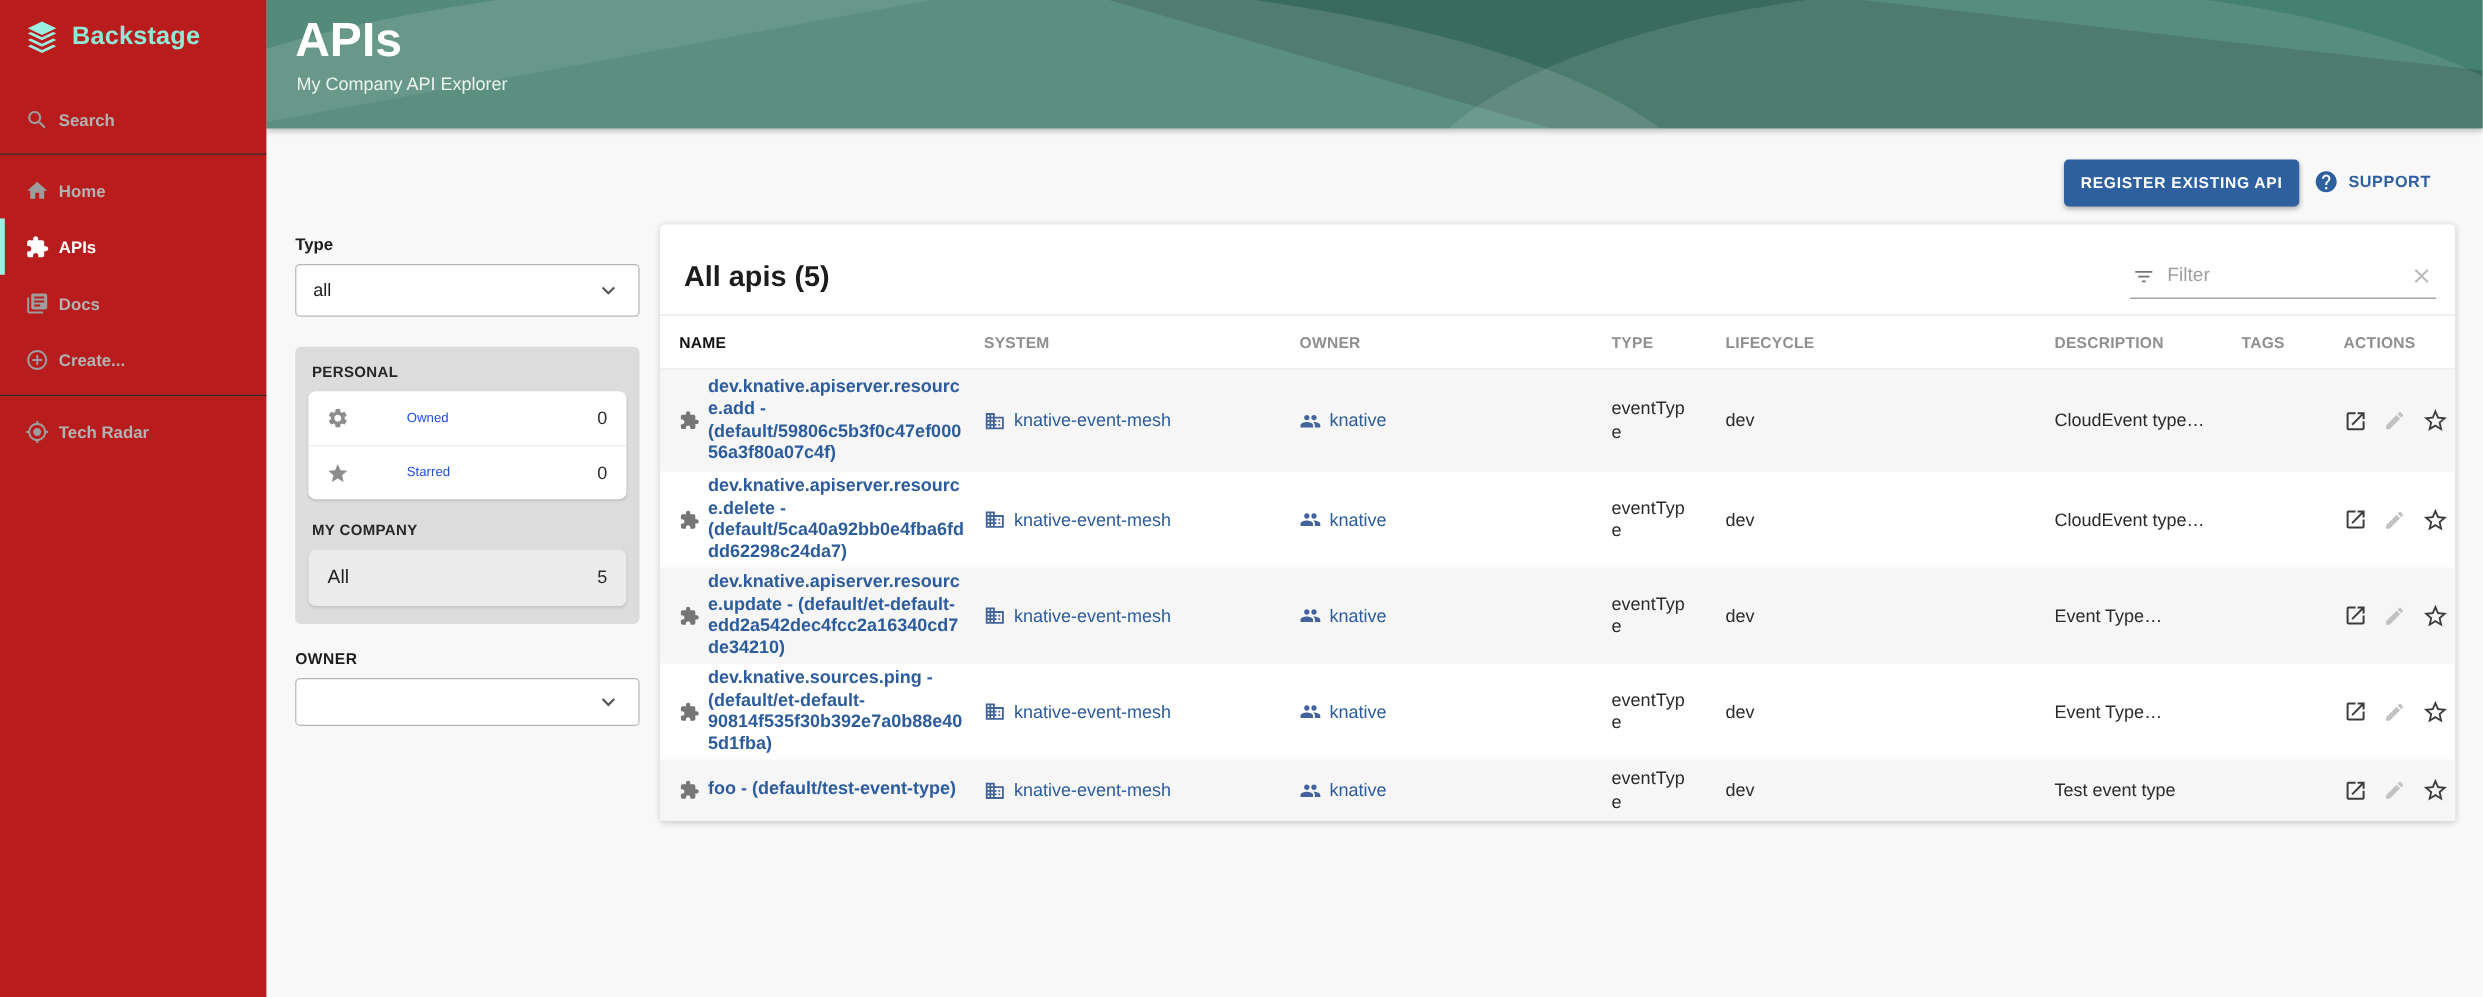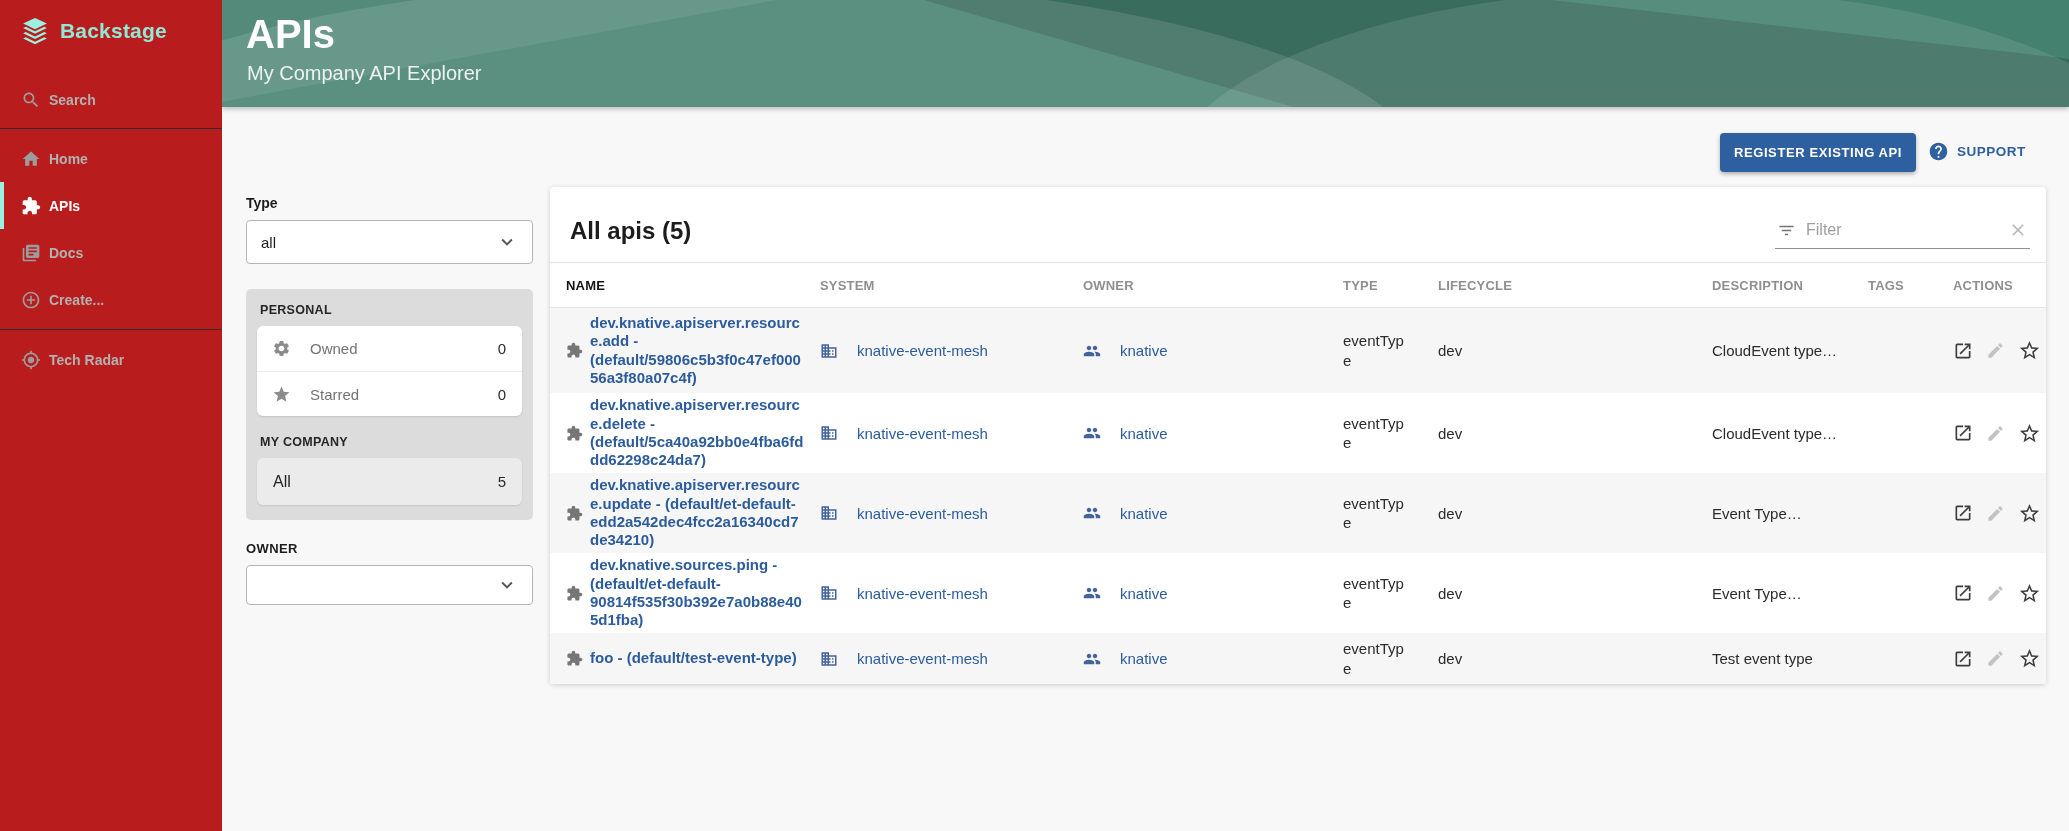--- a/index.html
+++ b/index.html
@@ -20,40 +20,40 @@
   .side-item.active::before { content:""; position:absolute; left:0; top:0; bottom:0; width:4px; background:#9BF0E1; }
 
   
   .page-header { position:absolute; left:222px; top:0; width:1847px; height:107px; background:#45816F; overflow:hidden; box-shadow:0 2px 5px rgba(0,0,0,.25); }
   .hs { position:absolute; }
   .hs1 { left:0; top:0; width:100%; height:100%; background:rgba(0,0,0,.16); clip-path:polygon(38% 0, 72% 0, 100% 55%, 100% 100%, 58% 100%); }
   .hs2 { left:-10%; bottom:-240%; width:75%; height:360%; border-radius:50%; background:rgba(255,255,255,.12); }
   .hs3 { left:0; top:0; width:30%; height:100%; background:rgba(255,255,255,.08); clip-path:polygon(0 0, 100% 0, 0 95%); }
   .hs4 { right:-6%; bottom:-260%; width:55%; height:370%; border-radius:50%; background:rgba(255,255,255,.10); }
   .header-title { position:absolute; left:24px; top:12px; color:#ffffff; font-size:40px; font-weight:bold; }
-  .header-subtitle { position:absolute; left:25px; top:62px; color:rgba(255,255,255,.88); font-size:20px; }
+  .header-subtitle { position:absolute; left:25px; top:62px; color:rgba(255,255,255,.88); font-size:15px; }
 
   
   .register-btn { position:absolute; left:1720px; top:133px; width:196px; height:39px; background:#2E5F9E; color:#fff; border:none; border-radius:4px; font-family:inherit; font-size:13px; font-weight:bold; letter-spacing:.6px; box-shadow:0 2px 4px rgba(0,0,0,.3); cursor:pointer; }
   .support-btn { position:absolute; left:1928px; top:141px; display:flex; align-items:center; gap:8px; color:#2E5F9E; font-size:13.5px; font-weight:bold; letter-spacing:.5px; cursor:pointer; background:none; border:none; font-family:inherit; }
   .support-btn .sp-ic { width:21px; height:21px; color:#2E5F9E; }
 
   
   .filter-panel { position:absolute; left:246px; top:195px; width:287px; }
   .f-label { font-size:14px; font-weight:bold; color:#1d1d1d; }
   .select-box { margin-top:9px; height:44px; background:#fff; border:1px solid #b6b6b6; border-radius:4px; display:flex; align-items:center; justify-content:space-between; padding:0 14px; cursor:pointer; }
   .select-box .sel-val { font-size:15px; color:#1d1d1d; }
   .chev { width:22px; height:22px; color:#555; }
   .gray-card { margin-top:25px; background:#dcdcdc; border-radius:5px; padding:14px 11px 15px 11px; }
   .sec-label { font-size:12.5px; font-weight:bold; color:#262626; letter-spacing:.3px; padding-left:3px; }
   .white-card { margin-top:9px; background:#ffffff; border-radius:6px; box-shadow:0 1px 2px rgba(0,0,0,.12); overflow:hidden; }
   .pick-row { display:flex; align-items:center; height:45px; padding:0 16px 0 15px; cursor:pointer; }
   .pick-row + .pick-row { border-top:1px solid #ececec; }
   .pick-row .p-ic { width:19px; height:19px; color:#8c8c8c; margin-right:19px; }
-  .pick-row .p-label { font-size:15px; color:#737373; flex:1; }
+  .pick-row .p-label { font-size:11px; color:#1d4ed8; flex:1;margin-left:29px; }
   .pick-row .p-count { font-size:15px; color:#2b2b2b; }
   .company-label { margin-top:19px; }
   .all-row { margin-top:9px; background:#ebebeb; border-radius:6px; box-shadow:0 1px 2px rgba(0,0,0,.10); display:flex; align-items:center; height:47px; padding:0 16px; cursor:pointer; }
   .all-row .p-label { font-size:16px; color:#222; flex:1; }
   .all-row .p-count { font-size:15px; color:#2b2b2b; }
   .owner-label { margin-top:21px; font-size:13px; letter-spacing:.4px; }
   .owner-select { margin-top:9px; height:40px; }
 
   
   .main-card { position:absolute; left:550px; top:187px; width:1496px; background:#fff; border-radius:4px; box-shadow:0 1px 5px rgba(0,0,0,.18); }
@@ -68,21 +68,21 @@
   .tgrid { display:grid; grid-template-columns:254px 263px 260px 95px 274px 156px 85px 1fr; padding-left:16px; align-items:center; }
   .thead { height:46px; border-top:1px solid #e4e4e4; border-bottom:1px solid #e4e4e4; }
   .th { font-size:13px; color:#8f8f8f; font-weight:bold; letter-spacing:.2px; padding-right:12px; }
   .th.sorted { color:#141414; }
   .trow .cell { padding-right:14px; font-size:15px; color:#2b2b2b; }
   .trow.alt { background:#f6f6f6; }
   .r85 { min-height:85px; } .r80 { min-height:80px; } .r51 { min-height:51px; }
   .name-cell { display:flex; align-items:center; gap:7px; }
   .name-cell .puz { width:17px; height:17px; color:#767676; flex:0 0 auto; }
   .name-link { font-weight:bold; color:#2C5C9C; text-decoration:none; line-height:1.22; overflow-wrap:anywhere; max-width:222px; cursor:pointer; }
-  .ref-cell { display:flex; align-items:center; gap:19px; }
+  .ref-cell { display:flex; align-items:center; gap:7px; }
   .ref-cell .ref-ic { width:18px; height:18px; color:#44639C; flex:0 0 auto; }
   .ref-link { color:#2C5C9C; text-decoration:none; cursor:pointer; }
   .type-cell { width:80px; word-break:break-all; line-height:1.3; }
   .actions-cell { display:flex; align-items:center; gap:13px; padding-right:16px; }
   .act-ic { width:20px; height:20px; color:#3d3d3d; cursor:pointer; }
   .act-ic.edit { color:#c2c2c2; width:19px; height:19px; }
   .act-ic.star { width:23px; height:23px; }
 </style>
 </head>
 <body>

